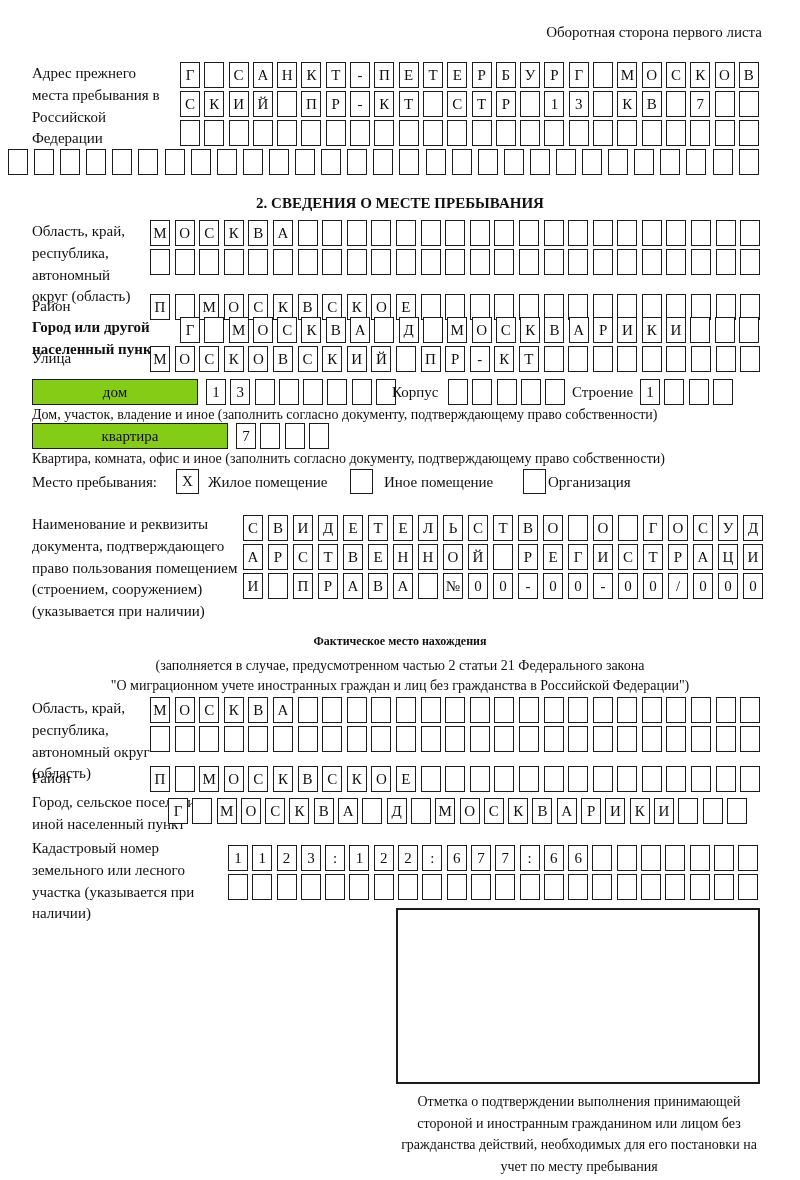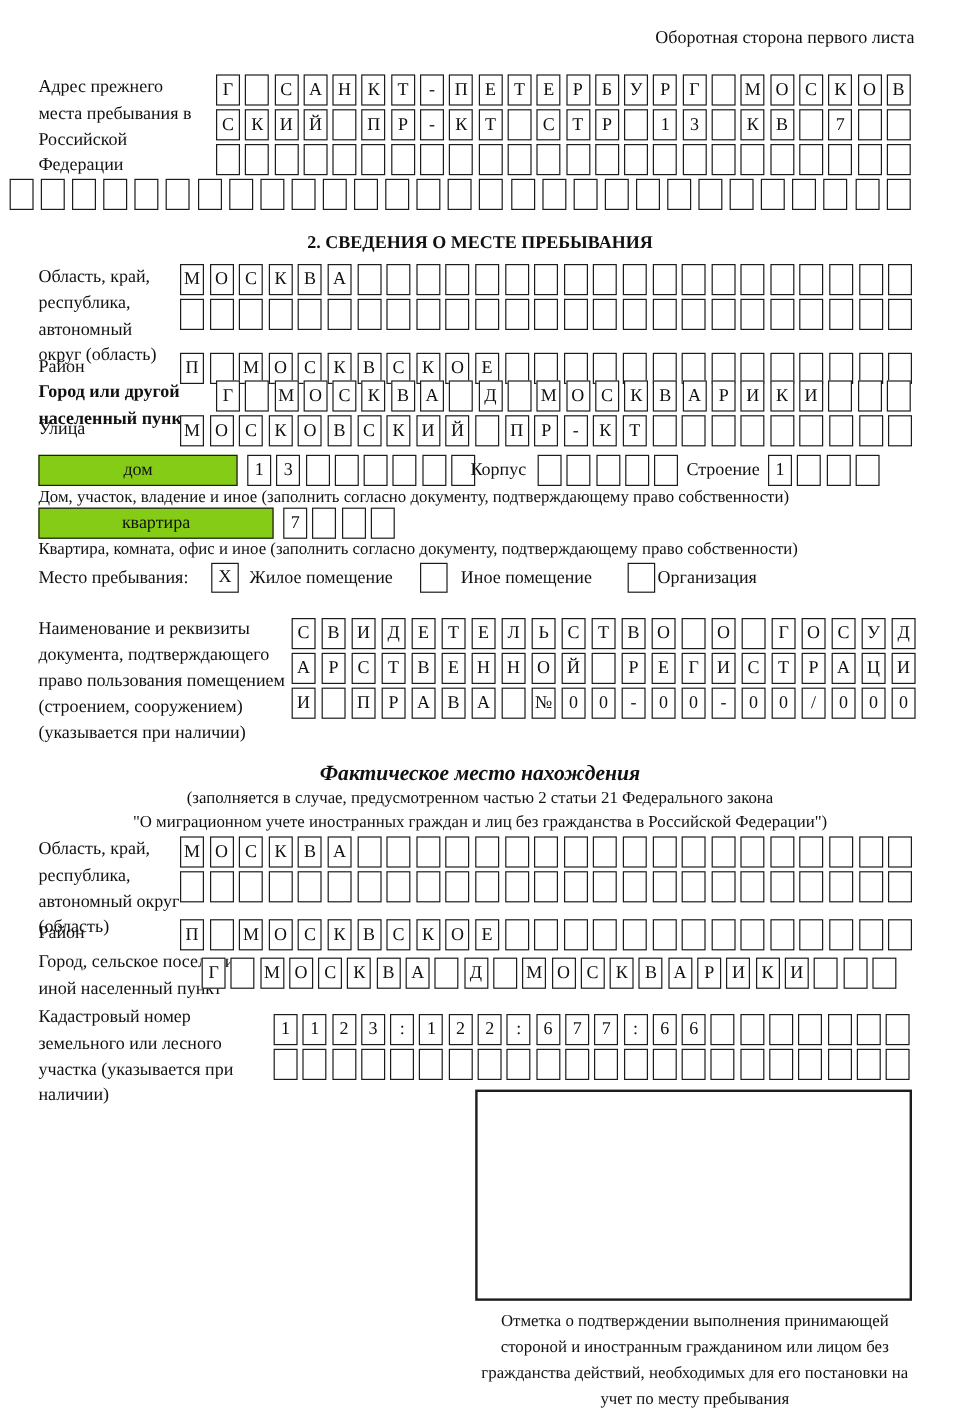--- a/index.html
+++ b/index.html
@@ -403,21 +403,21 @@
       <span class="cell">0</span>
       <span class="cell">-</span>
       <span class="cell">0</span>
       <span class="cell">0</span>
       <span class="cell">/</span>
       <span class="cell">0</span>
       <span class="cell">0</span>
       <span class="cell">0</span>
     </div>
 
-  <div class="title center" style="top:634px;font-size:18px;font-style:italic;">Фактическое место нахождения</div>
+  <div class="title center" style="top:634px;font-size:12px;">Фактическое место нахождения</div>
   <div class="note center" style="top:658px;">(заполняется в случае, предусмотренном частью 2 статьи 21 Федерального закона</div>
   <div class="note center" style="top:678px;">"О миграционном учете иностранных граждан и лиц без гражданства в Российской Федерации")</div>
 
   <div class="lbl" style="left:32px;top:698px;width:125px;">Область, край, республика, автономный округ (область)</div>
   <div class="row g25" style="left:150px;top:697px;">
       <span class="cell">М</span>
       <span class="cell">О</span>
       <span class="cell">С</span>
       <span class="cell">К</span>
       <span class="cell">В</span>

